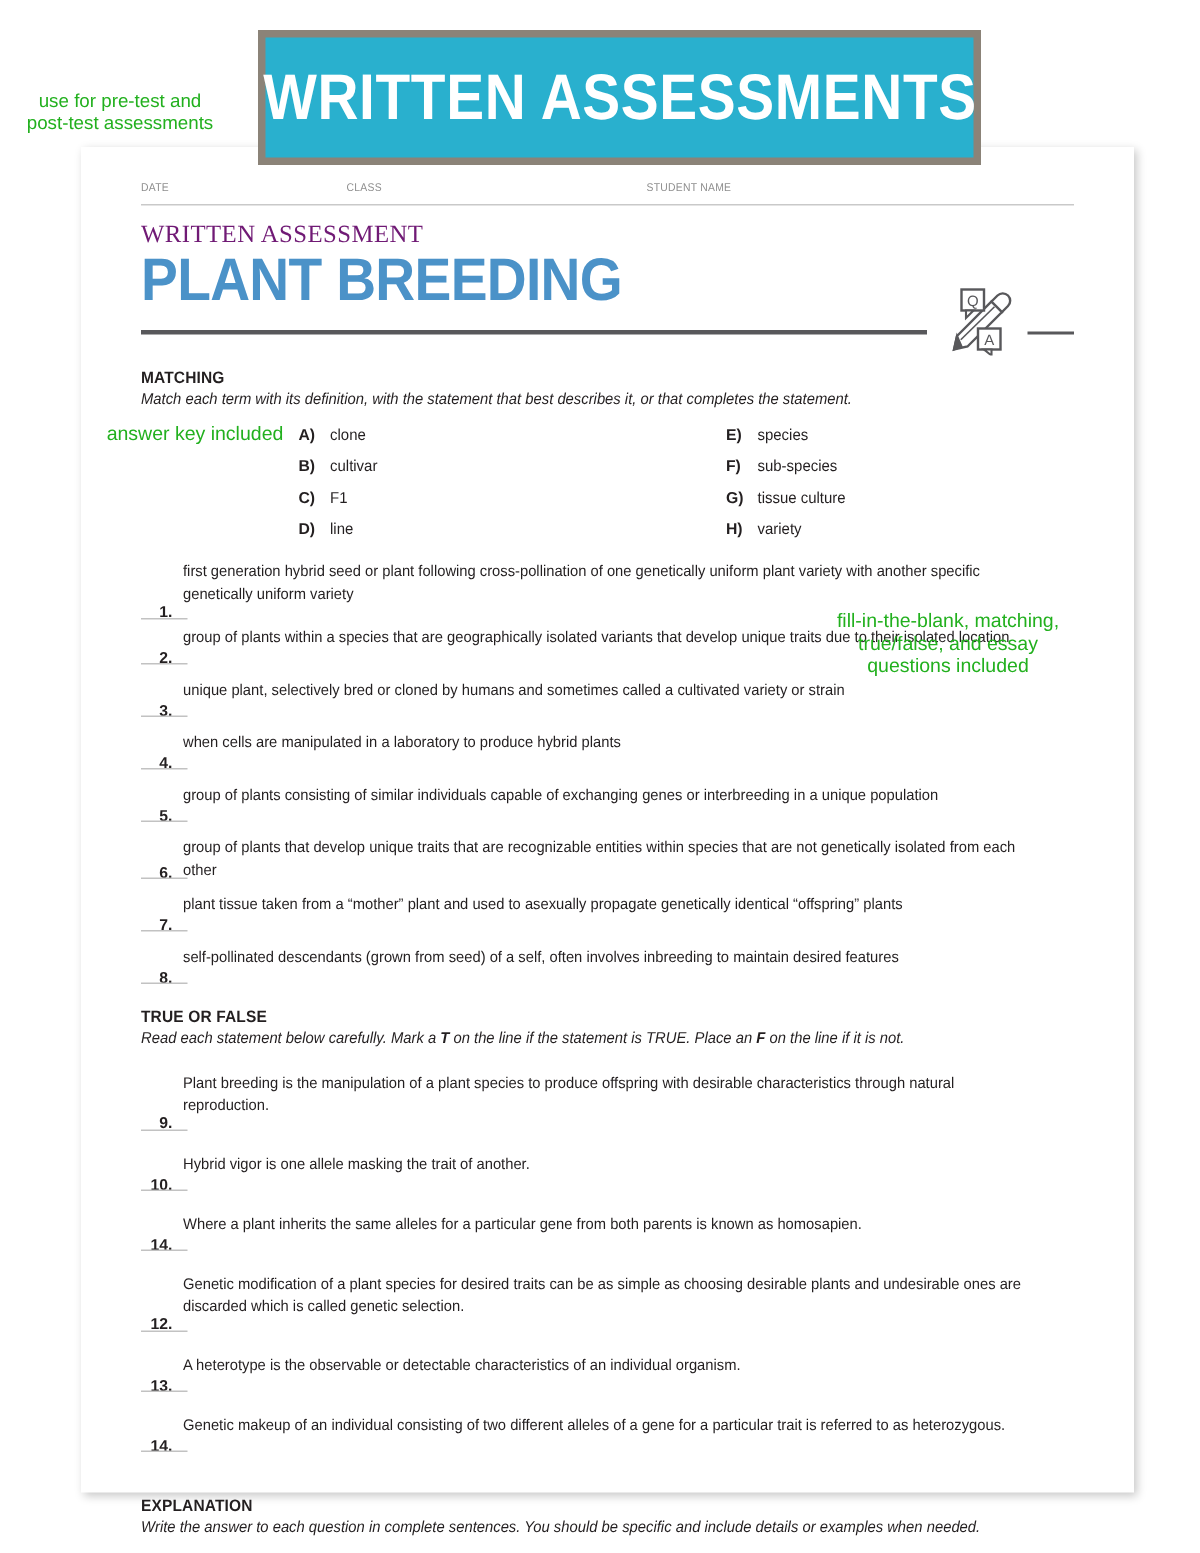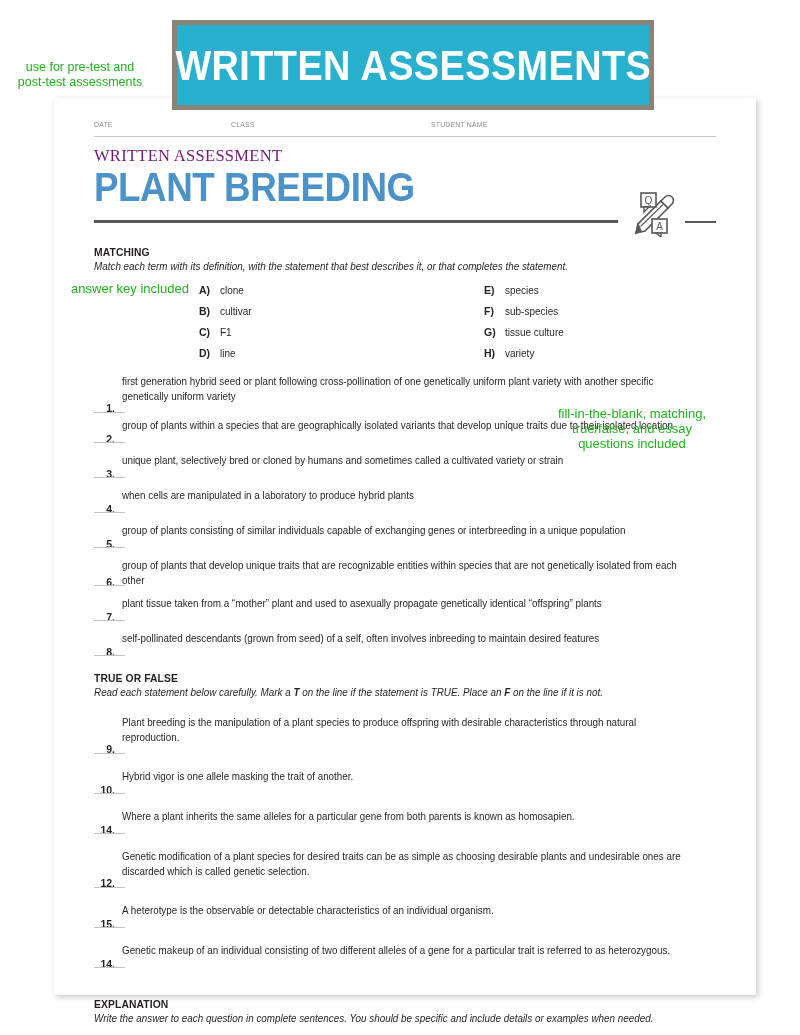--- a/index.html
+++ b/index.html
@@ -439,21 +439,21 @@
           <div class="qnum">14.</div>
           <div class="qtext">Where a plant inherits the same alleles for a particular gene from both parents is known as homosapien.</div>
         </div>
         <div class="qitem tall">
           <div class="blank-line"></div>
           <div class="qnum">12.</div>
           <div class="qtext">Genetic modification of a plant species for desired traits can be as simple as choosing desirable plants and undesirable ones are discarded which is called genetic selection.</div>
         </div>
         <div class="qitem">
           <div class="blank-line"></div>
-          <div class="qnum">15.</div>
+          <div class="qnum">13.</div>
           <div class="qtext">A heterotype is the observable or detectable characteristics of an individual organism.</div>
         </div>
         <div class="qitem">
           <div class="blank-line"></div>
           <div class="qnum">14.</div>
           <div class="qtext">Genetic makeup of an individual consisting of two different alleles of a gene for a particular trait is referred to as heterozygous.</div>
         </div>
       </div>
     </div>
 

